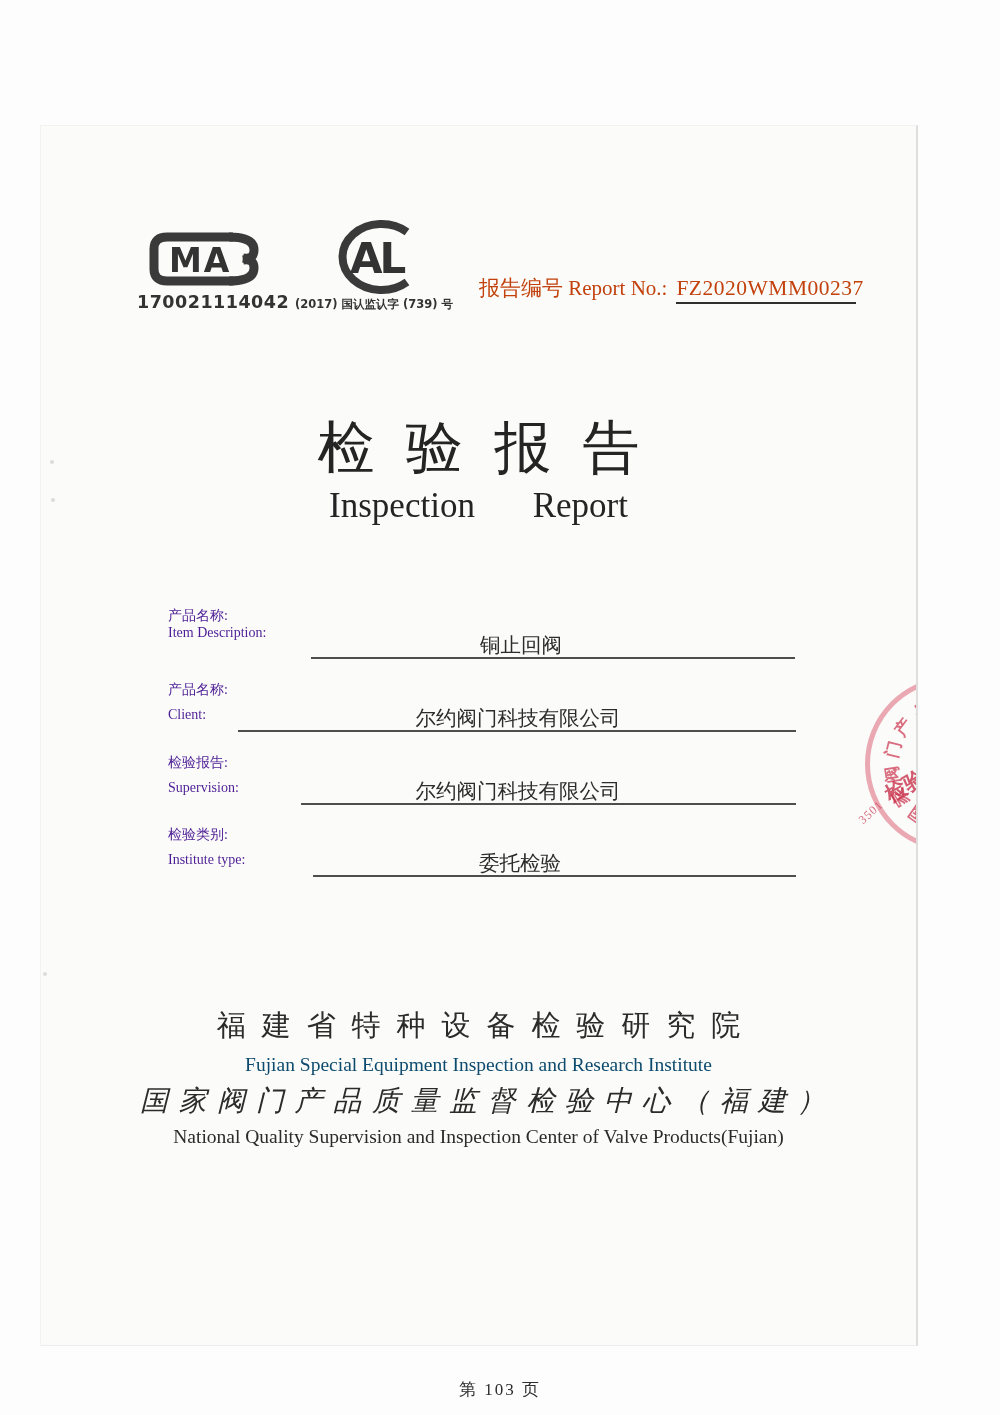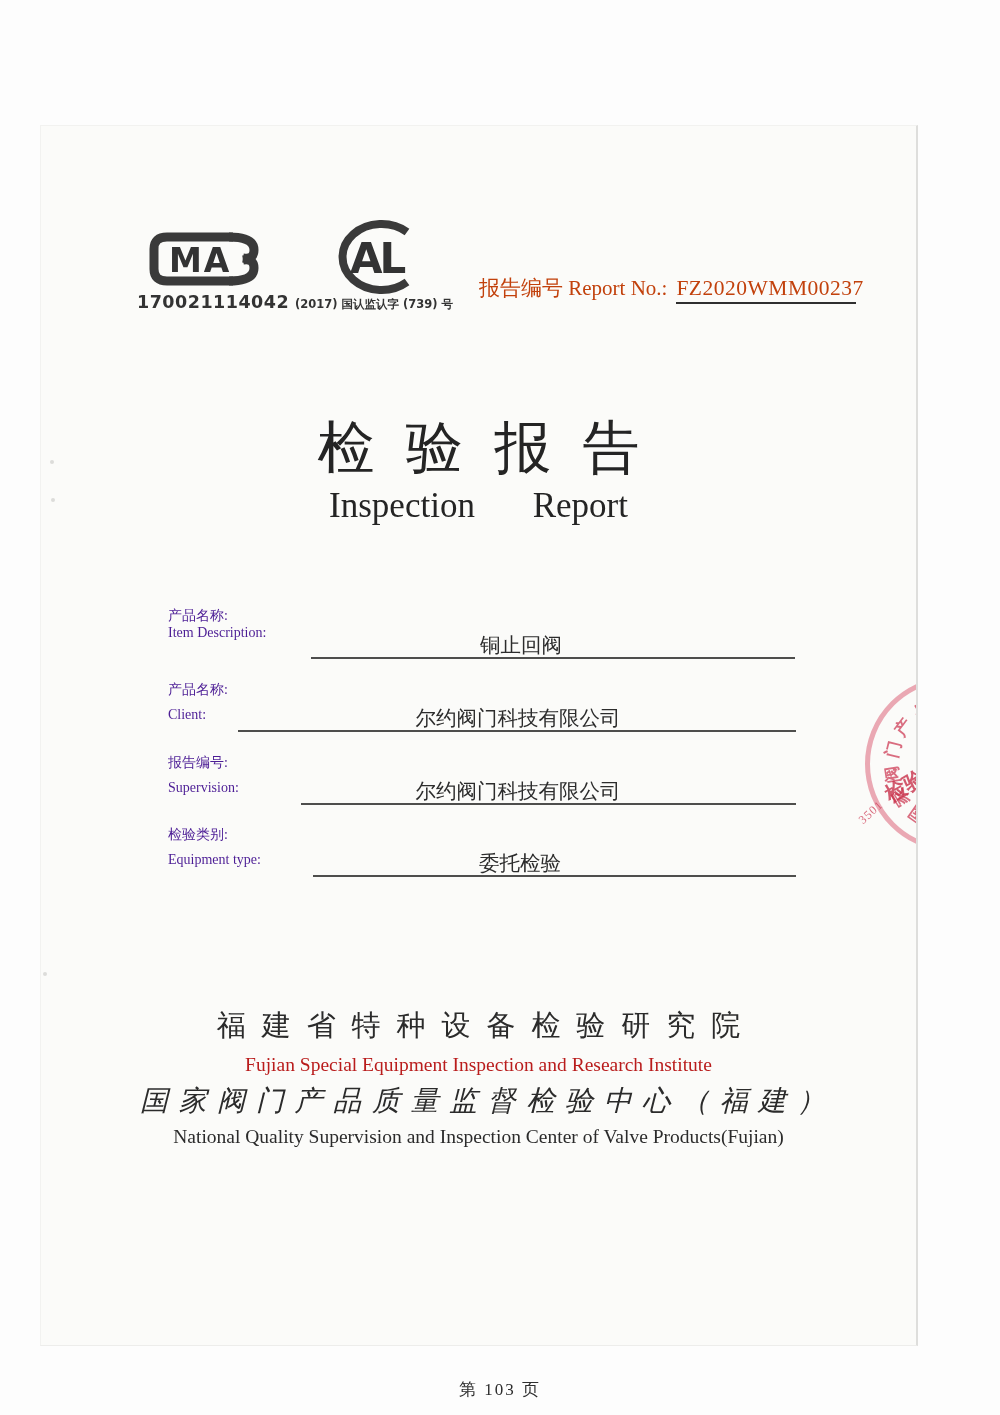--- a/index.html
+++ b/index.html
@@ -37,21 +37,21 @@
     word-spacing:1.4em; color:#242424; }
 
   
   .f-label { left:127px; font-size:14px; color:#4c1d95; white-space:nowrap; }
   .f-line  { height:2px; background:#2f2f2f; opacity:.85; }
   .f-value { font-size:20.5px; color:#2c2c2c; transform:translateX(-50%); white-space:nowrap; }
 
   
   .inst-zh1 { left:0; top:880px;  width:100%; text-align:center; font-size:29px;
     letter-spacing:.55em; text-indent:.55em; color:#2b2b2b; }
-  .inst-en1 { left:0; top:928px;  width:100%; text-align:center; font-size:19.5px; color:#b91c1c; }
+  .inst-en1 { left:0; top:928px;  width:100%; text-align:center; font-size:19.5px; color:#0c4a6e; }
   .inst-zh2 { left:4px; top:956px;  width:100%; text-align:center; font-size:28px;
     letter-spacing:.38em; text-indent:.38em; color:#2b2b2b;font-style:italic; }
   .inst-en2 { left:0; top:1000px; width:100%; text-align:center; font-size:19.5px; color:#2b2b2b; }
 
   
   .stamp-ring { left:824px; top:550px; width:176px; height:176px; border-radius:50%;
     border:5px solid rgba(217,86,110,.5); }
   .stamp-char { font-size:17px; color:rgba(205,60,85,.75); font-weight:bold; }
   .stamp-inner { left:838px; top:646px; width:52px; text-align:center; font-size:21px;
     font-weight:bold; color:rgba(200,50,75,.8); transform:rotate(-30deg); }
@@ -97,27 +97,27 @@
   <div class="abs f-label" style="top:481px">产品名称:</div>
   <div class="abs f-label" style="top:499px">Item Description:</div>
   <div class="abs f-value" style="left:480px; top:505px">铜止回阀</div>
   <div class="abs f-line" style="left:270px; top:531px; width:484px"></div>
 
   <div class="abs f-label" style="top:555px">产品名称:</div>
   <div class="abs f-label" style="top:581px">Client:</div>
   <div class="abs f-value" style="left:477px; top:578px">尔约阀门科技有限公司</div>
   <div class="abs f-line" style="left:197px; top:604px; width:558px"></div>
 
-  <div class="abs f-label" style="top:628px">报告编号:</div>
+  <div class="abs f-label" style="top:628px">检验报告:</div>
   <div class="abs f-label" style="top:654px">Supervision:</div>
   <div class="abs f-value" style="left:477px; top:651px">尔约阀门科技有限公司</div>
   <div class="abs f-line" style="left:260px; top:677px; width:495px"></div>
 
   <div class="abs f-label" style="top:700px">检验类别:</div>
-  <div class="abs f-label" style="top:726px">Equipment type:</div>
+  <div class="abs f-label" style="top:726px">Institute type:</div>
   <div class="abs f-value" style="left:479px; top:723px">委托检验</div>
   <div class="abs f-line" style="left:272px; top:749px; width:483px"></div>
 
   <div class="abs inst-zh1">福建省特种设备检验研究院</div>
   <div class="abs inst-en1">Fujian Special Equipment Inspection and Research Institute</div>
   <div class="abs inst-zh2">国家阀门产品质量监督检验中心（福建）</div>
   <div class="abs inst-en2">National Quality Supervision and Inspection Center of Valve Products(Fujian)</div>
 
   <div class="abs stamp-ring"></div>
   <span class="abs stamp-char" style="left:868px; top:677px; transform:rotate(-145deg)">国</span>

